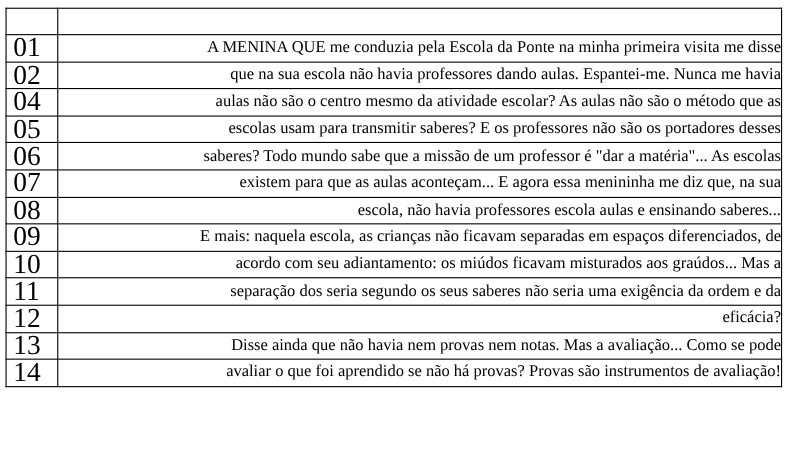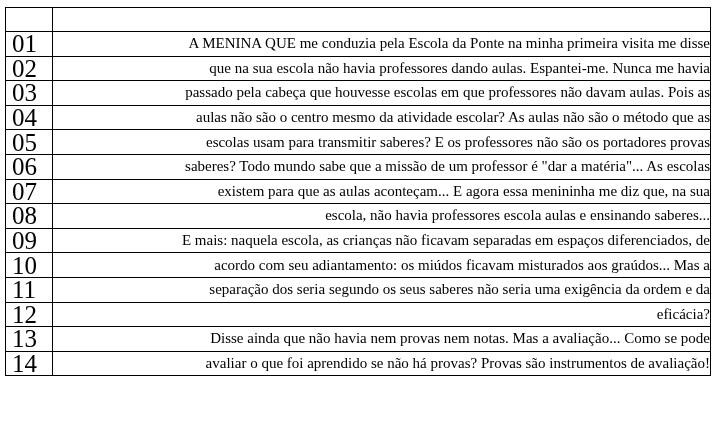--- a/index.html
+++ b/index.html
@@ -53,30 +53,26 @@
     </tr>
     <tr>
       <td class="num-cell">01</td>
       <td class="text-cell">A MENINA QUE me conduzia pela Escola da Ponte na minha primeira visita me disse</td>
     </tr>
     <tr>
       <td class="num-cell">02</td>
       <td class="text-cell">que na sua escola não havia professores dando aulas. Espantei-me. Nunca me havia</td>
     </tr>
     <tr>
-      <td class="num-cell">03</td>
-      <td class="text-cell">passado pela cabeça que houvesse escolas em que professores não davam aulas. Pois as</td>
-    </tr>
-    <tr>
       <td class="num-cell">04</td>
       <td class="text-cell">aulas não são o centro mesmo da atividade escolar? As aulas não são o método que as</td>
     </tr>
     <tr>
       <td class="num-cell">05</td>
-      <td class="text-cell">escolas usam para transmitir saberes? E os professores não são os portadores provas</td>
+      <td class="text-cell">escolas usam para transmitir saberes? E os professores não são os portadores desses</td>
     </tr>
     <tr>
       <td class="num-cell">06</td>
       <td class="text-cell">saberes? Todo mundo sabe que a missão de um professor é "dar a matéria"... As escolas</td>
     </tr>
     <tr>
       <td class="num-cell">07</td>
       <td class="text-cell">existem para que as aulas aconteçam... E agora essa menininha me diz que, na sua</td>
     </tr>
     <tr>

